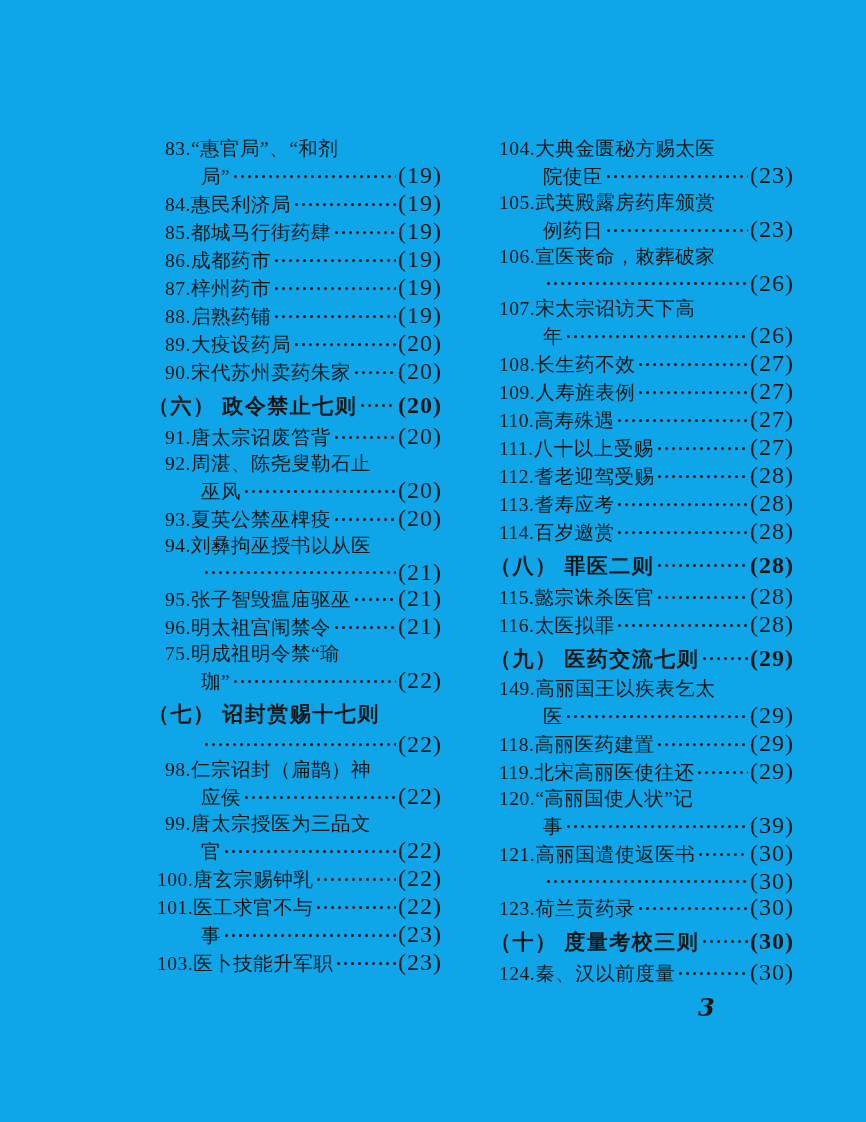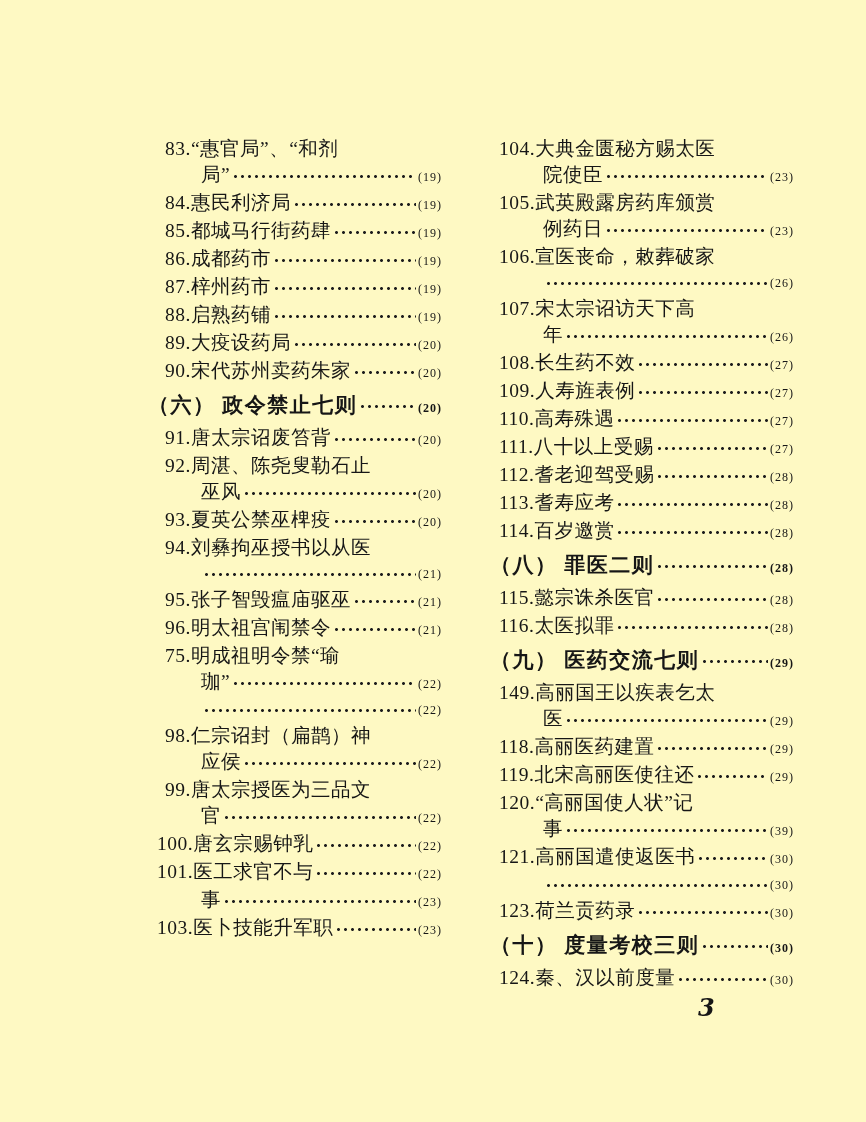--- a/index.html
+++ b/index.html
@@ -10,21 +10,21 @@
     background: #fcfcfa;
     font-family: "Liberation Serif", "DejaVu Serif", serif;
     color: #161616;
     overflow: hidden;
   }
   .page-wrap {
     position: absolute;
     inset: 0;
     width: 866px;
     height: 1122px;
-    background: #fef9c3;
+    background: #0ea5e9;
   }
   .col {
     position: absolute;
     top: 136px;
     display: flex;
     flex-direction: column;
   }
   .col-left  { left: 148px; width: 294px; }
   .col-right { left: 462px; width: 304px; margin-left: 28px; }
   .line {
@@ -52,21 +52,21 @@
     margin: 0 2px;
     align-self: center;
     height: 7px;
     background-image: radial-gradient(circle, #1d1d1d 1.25px, rgba(0,0,0,0) 1.6px);
     background-size: 7px 7px;
     background-repeat: repeat-x;
     background-position: left center;
   }
   .page {
     flex: 0 0 auto;
-    font-size: 12px;
+    font-size: 24px;
     letter-spacing: 1px;
   }
   .folio {
     position: absolute;
     left: 698px;
     top: 993px;
     font-size: 24px;
     font-weight: bold;
     font-style: italic;
     font-family: "DejaVu Serif", serif;
@@ -162,20 +162,23 @@
         <span class="page">(21)</span>
       </div>
       <div class="line entry">
         <span class="txt">75.明成祖明令禁“瑜</span>
       </div>
       <div class="line cont">
         <span class="txt">珈”</span>
         <span class="leader"></span>
         <span class="page">(22)</span>
       </div>
+      <div class="line heading">
+        <span class="txt">（七） 诏封赏赐十七则</span>
+      </div>
       <div class="line cont">
         <span class="txt"></span>
         <span class="leader"></span>
         <span class="page">(22)</span>
       </div>
       <div class="line entry">
         <span class="txt">98.仁宗诏封（扁鹊）神</span>
       </div>
       <div class="line cont">
         <span class="txt">应侯</span>

